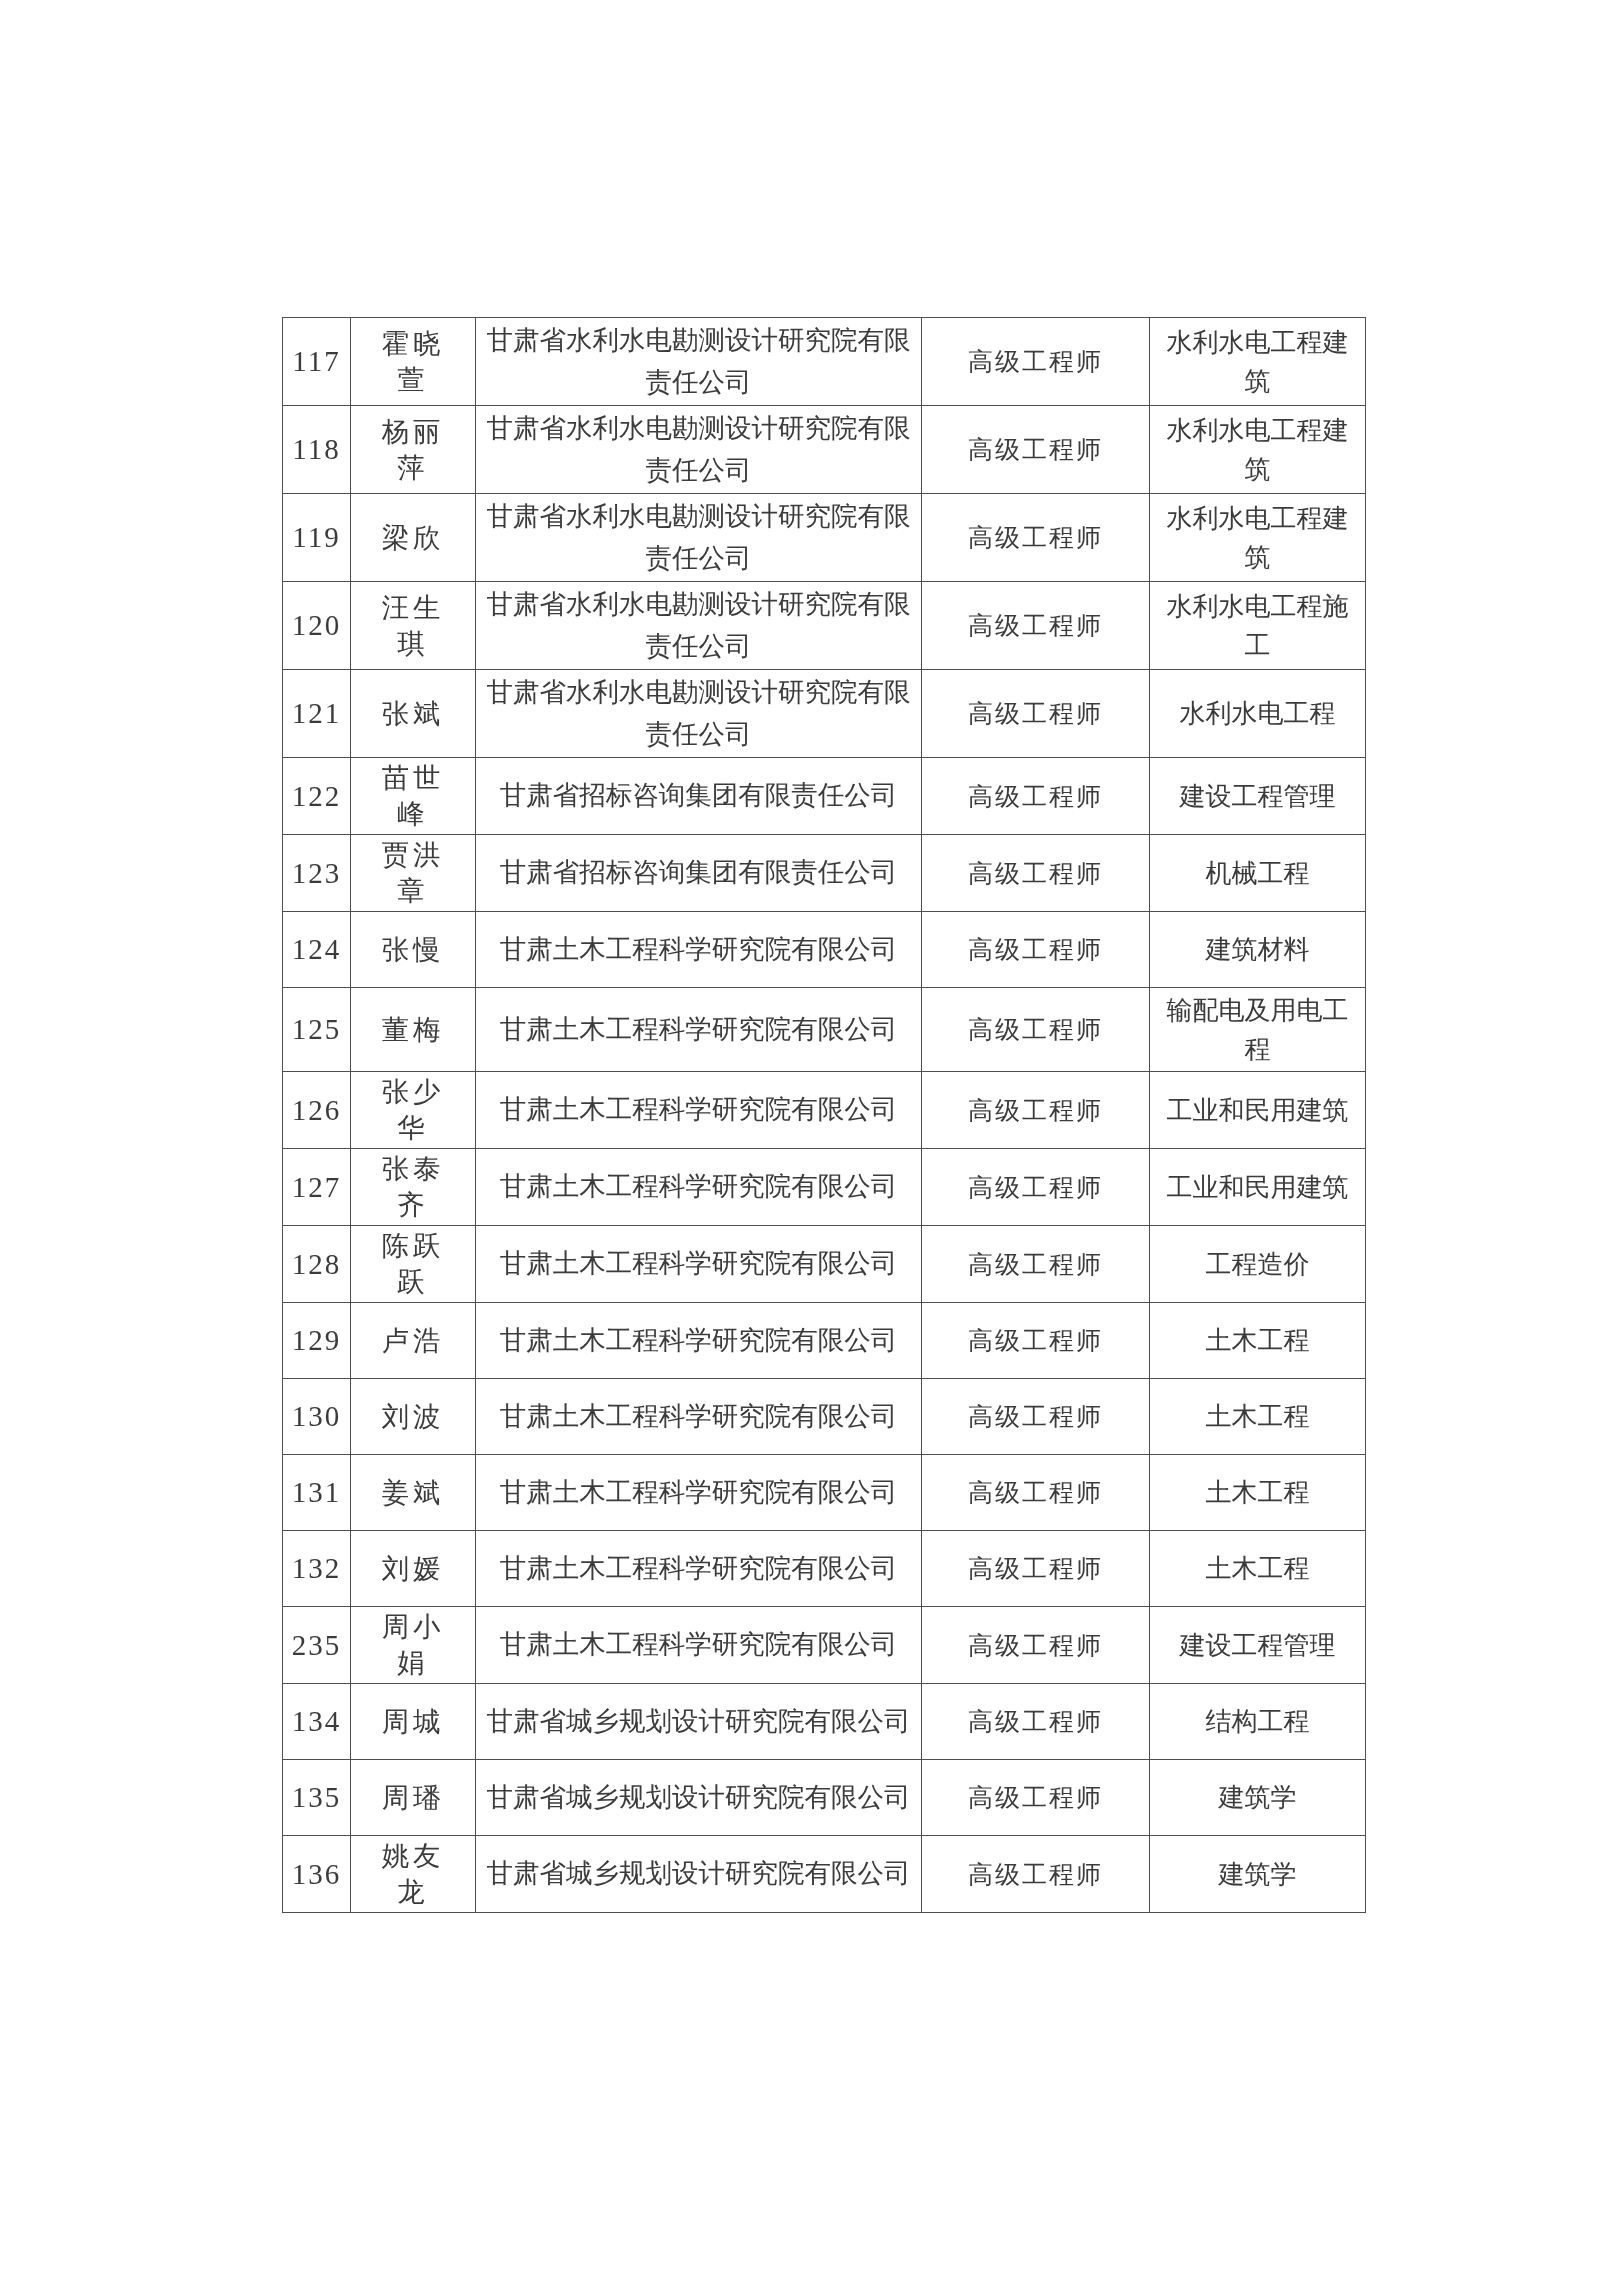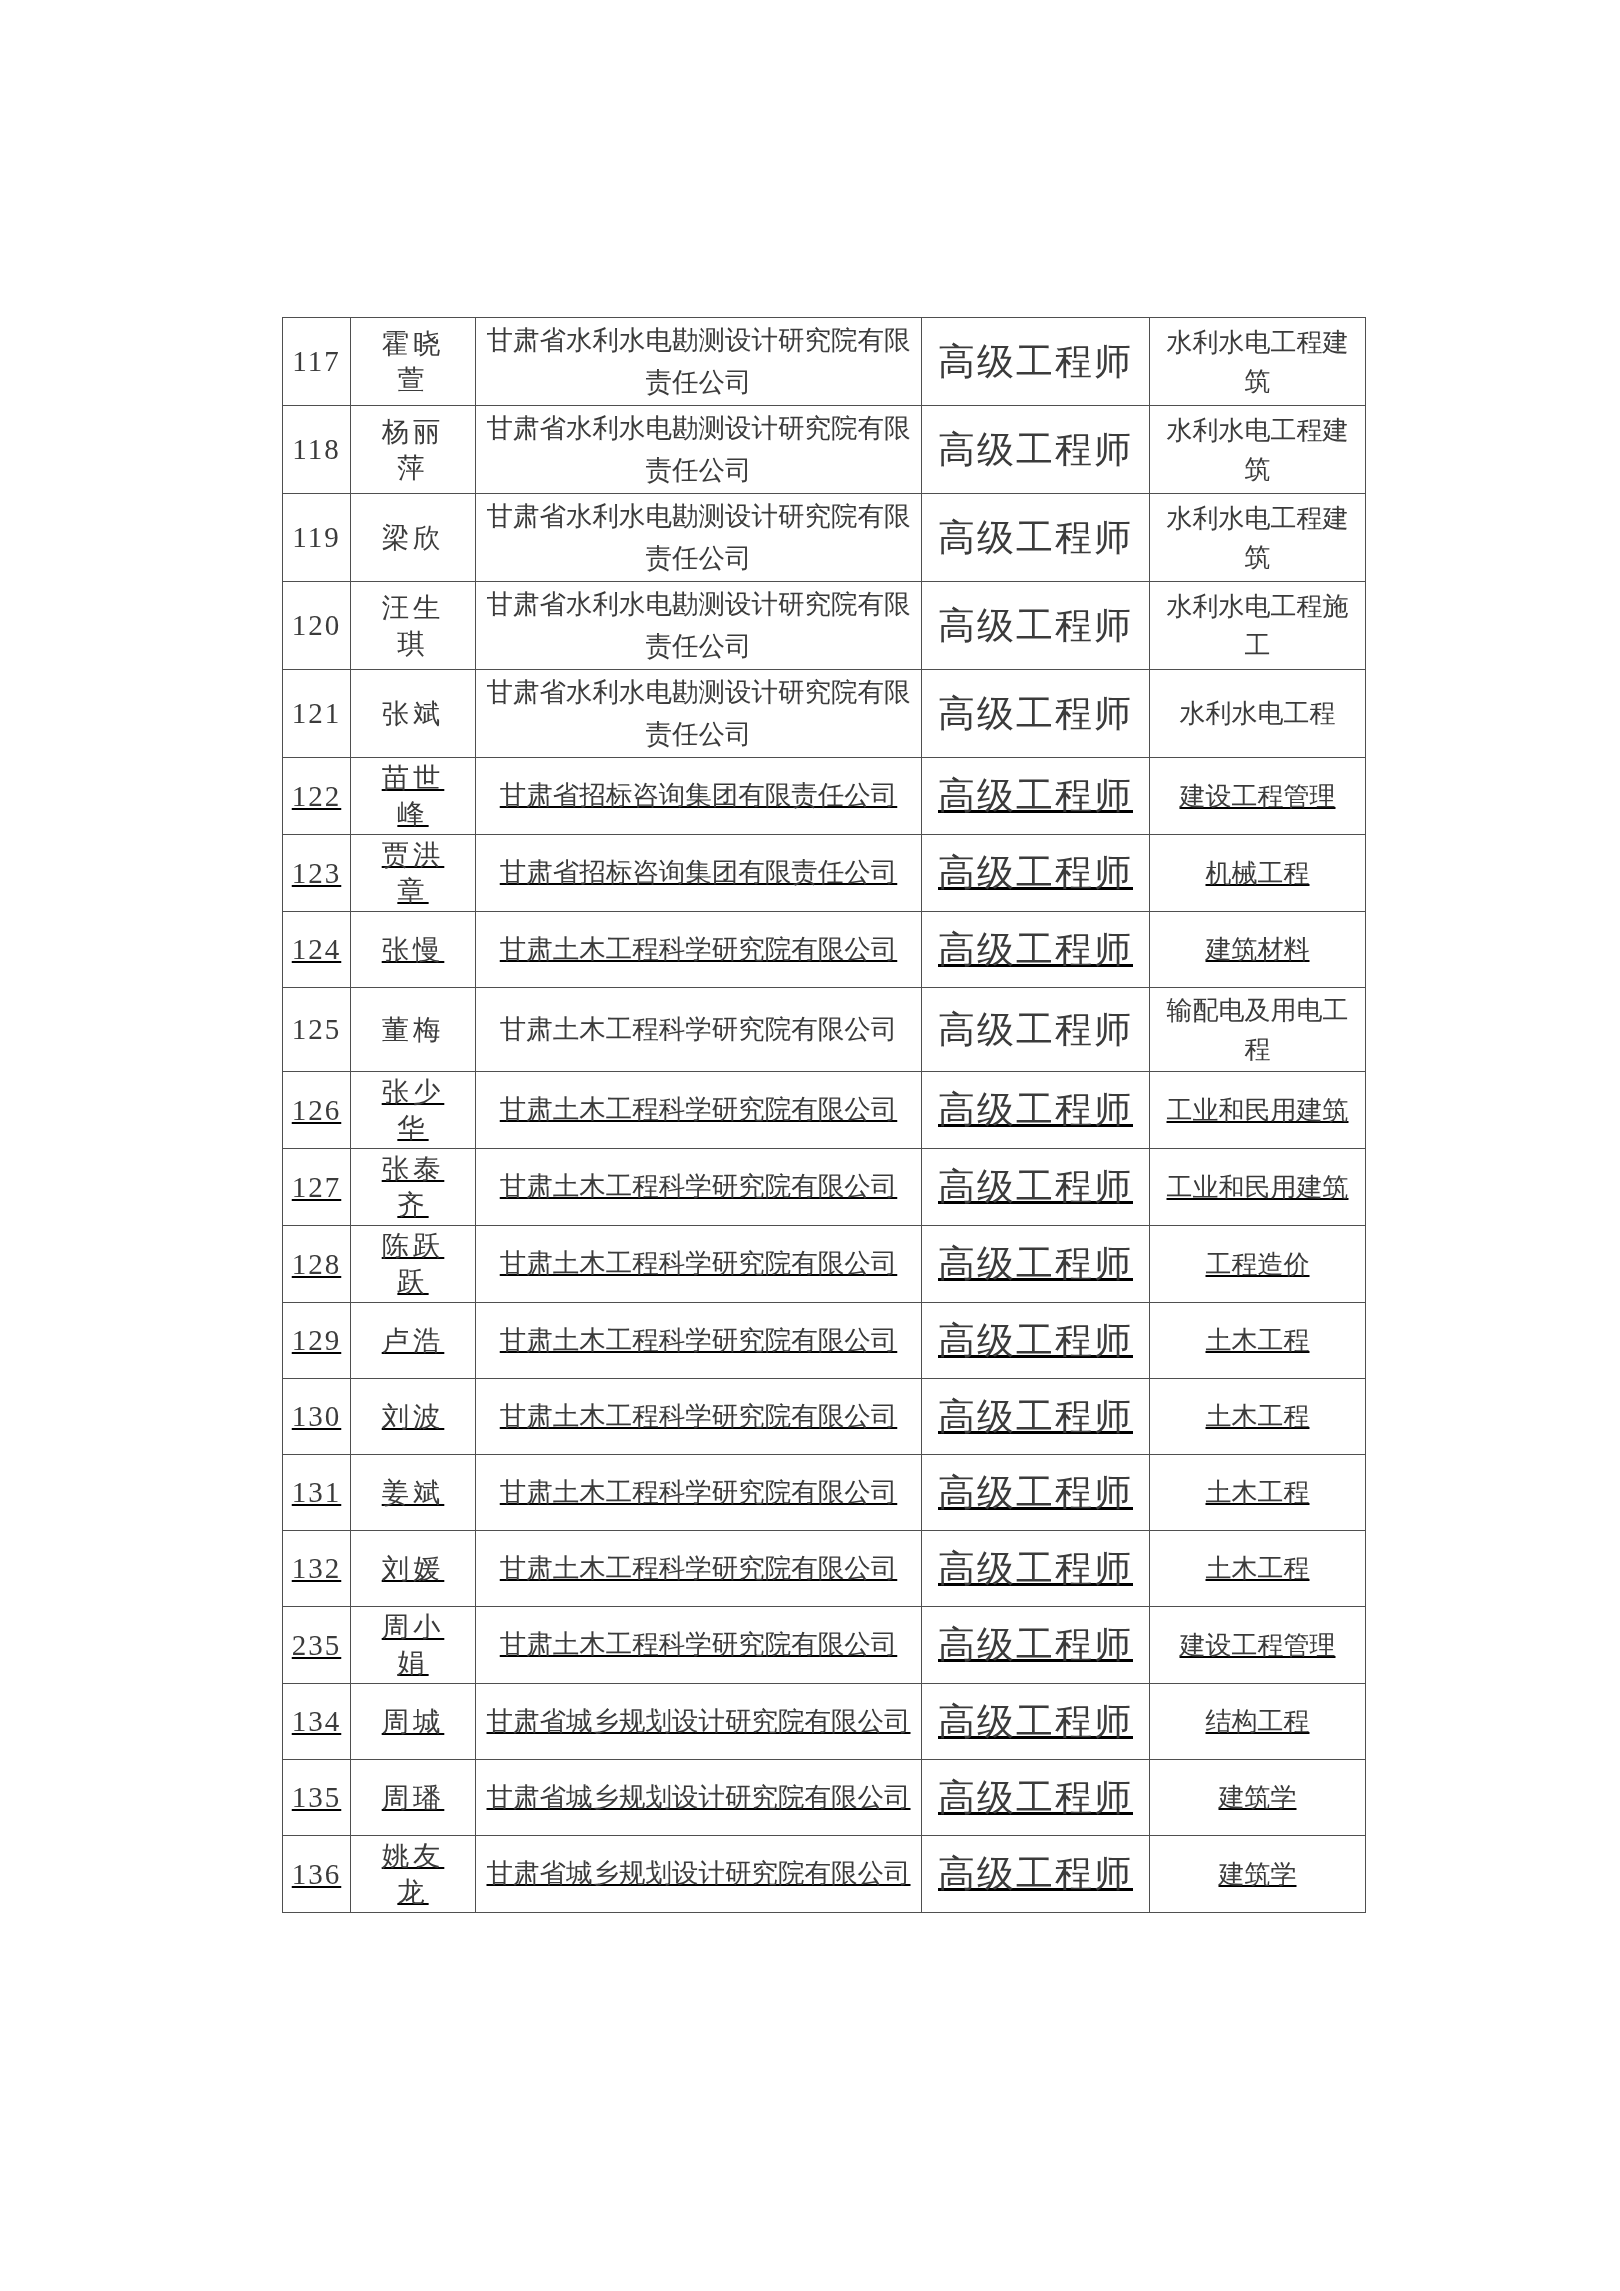--- a/index.html
+++ b/index.html
@@ -28,40 +28,40 @@
     border-collapse: collapse;
     table-layout: fixed;
   }
   table.roster td {
     border: 1px solid #4f4f4f;
     text-align: center;
     vertical-align: middle;
     color: #3b3b3b;
     overflow: hidden;
   }
-  tr.row { height: 76px; text-decoration: underline; }
+  tr.row { height: 76px; }
   tr.row-tall { height: 88px; margin-left: 20px; }
   tr.row-mid { height: 84px; }
   td.cell-no {
     font-size: 29px;
     letter-spacing: 2px;
     color: #474747;
   }
   td.cell-name {
     font-size: 27.4px;
     letter-spacing: 3.9px;
     padding: 2px 21px;
   }
   td.cell-company {
     font-size: 26.5px;
     padding: 2px 7.8px;
     line-height: 1.55;
   }
   td.cell-title {
-    font-size: 37px;
+    font-size: 25px;
     letter-spacing: 2px;
     padding: 2px 5.9px;
   }
   td.cell-specialty {
     font-size: 26px;
     padding: 2px 9.8px;
     line-height: 1.5;
   }
 </style>
 </head>

